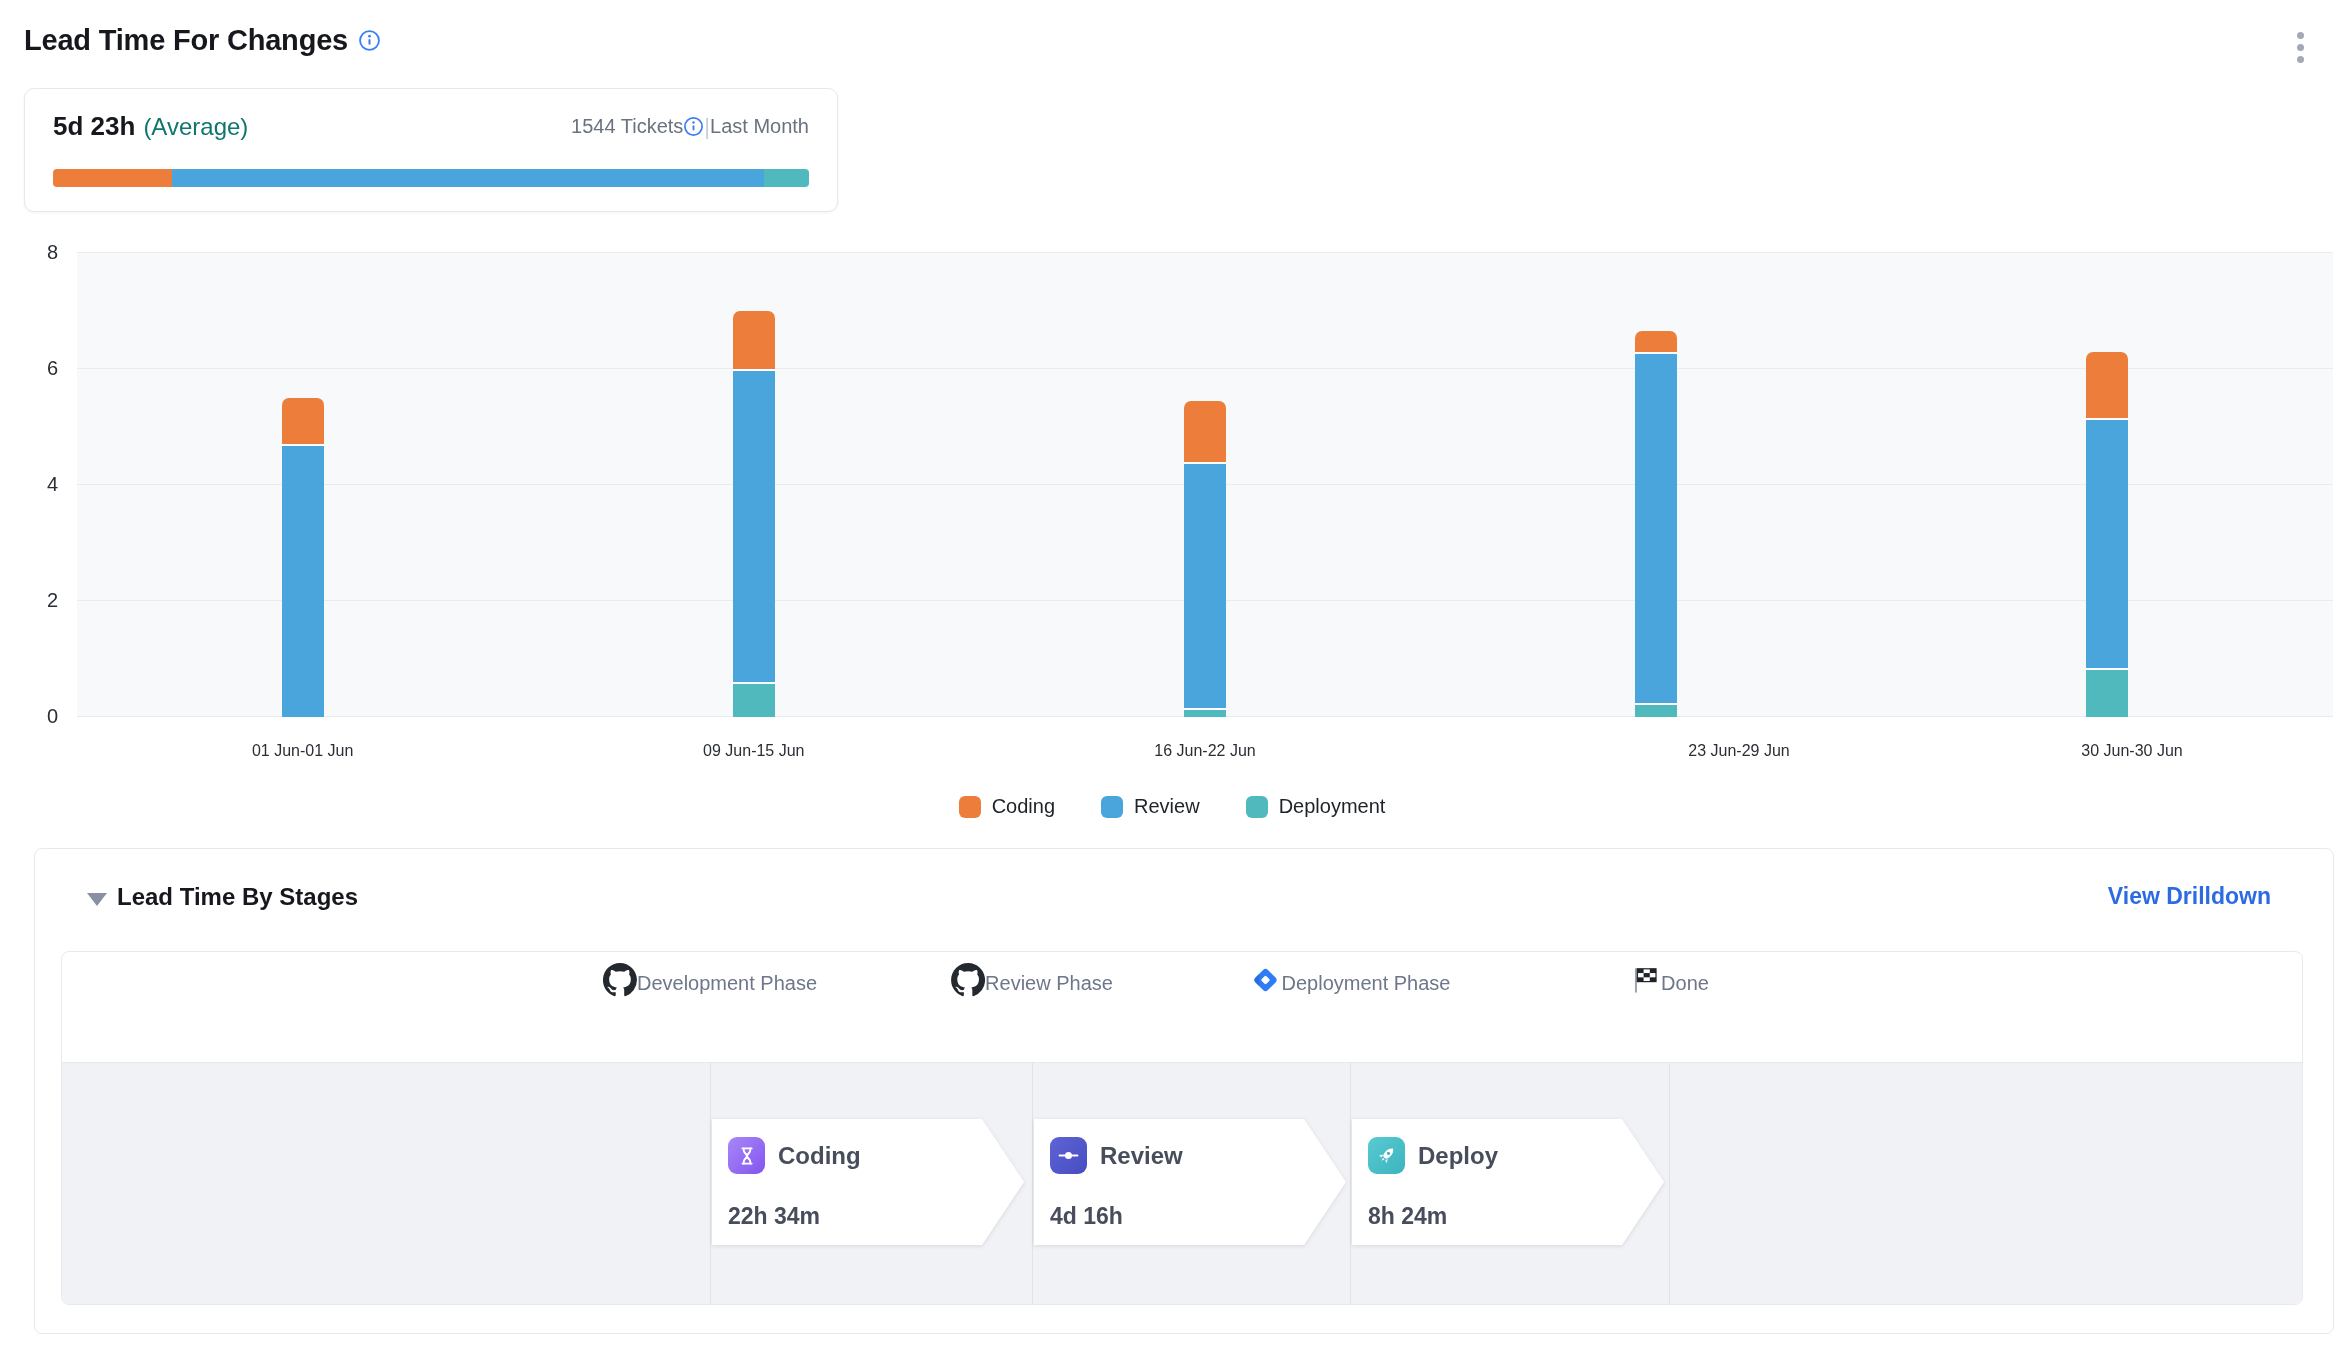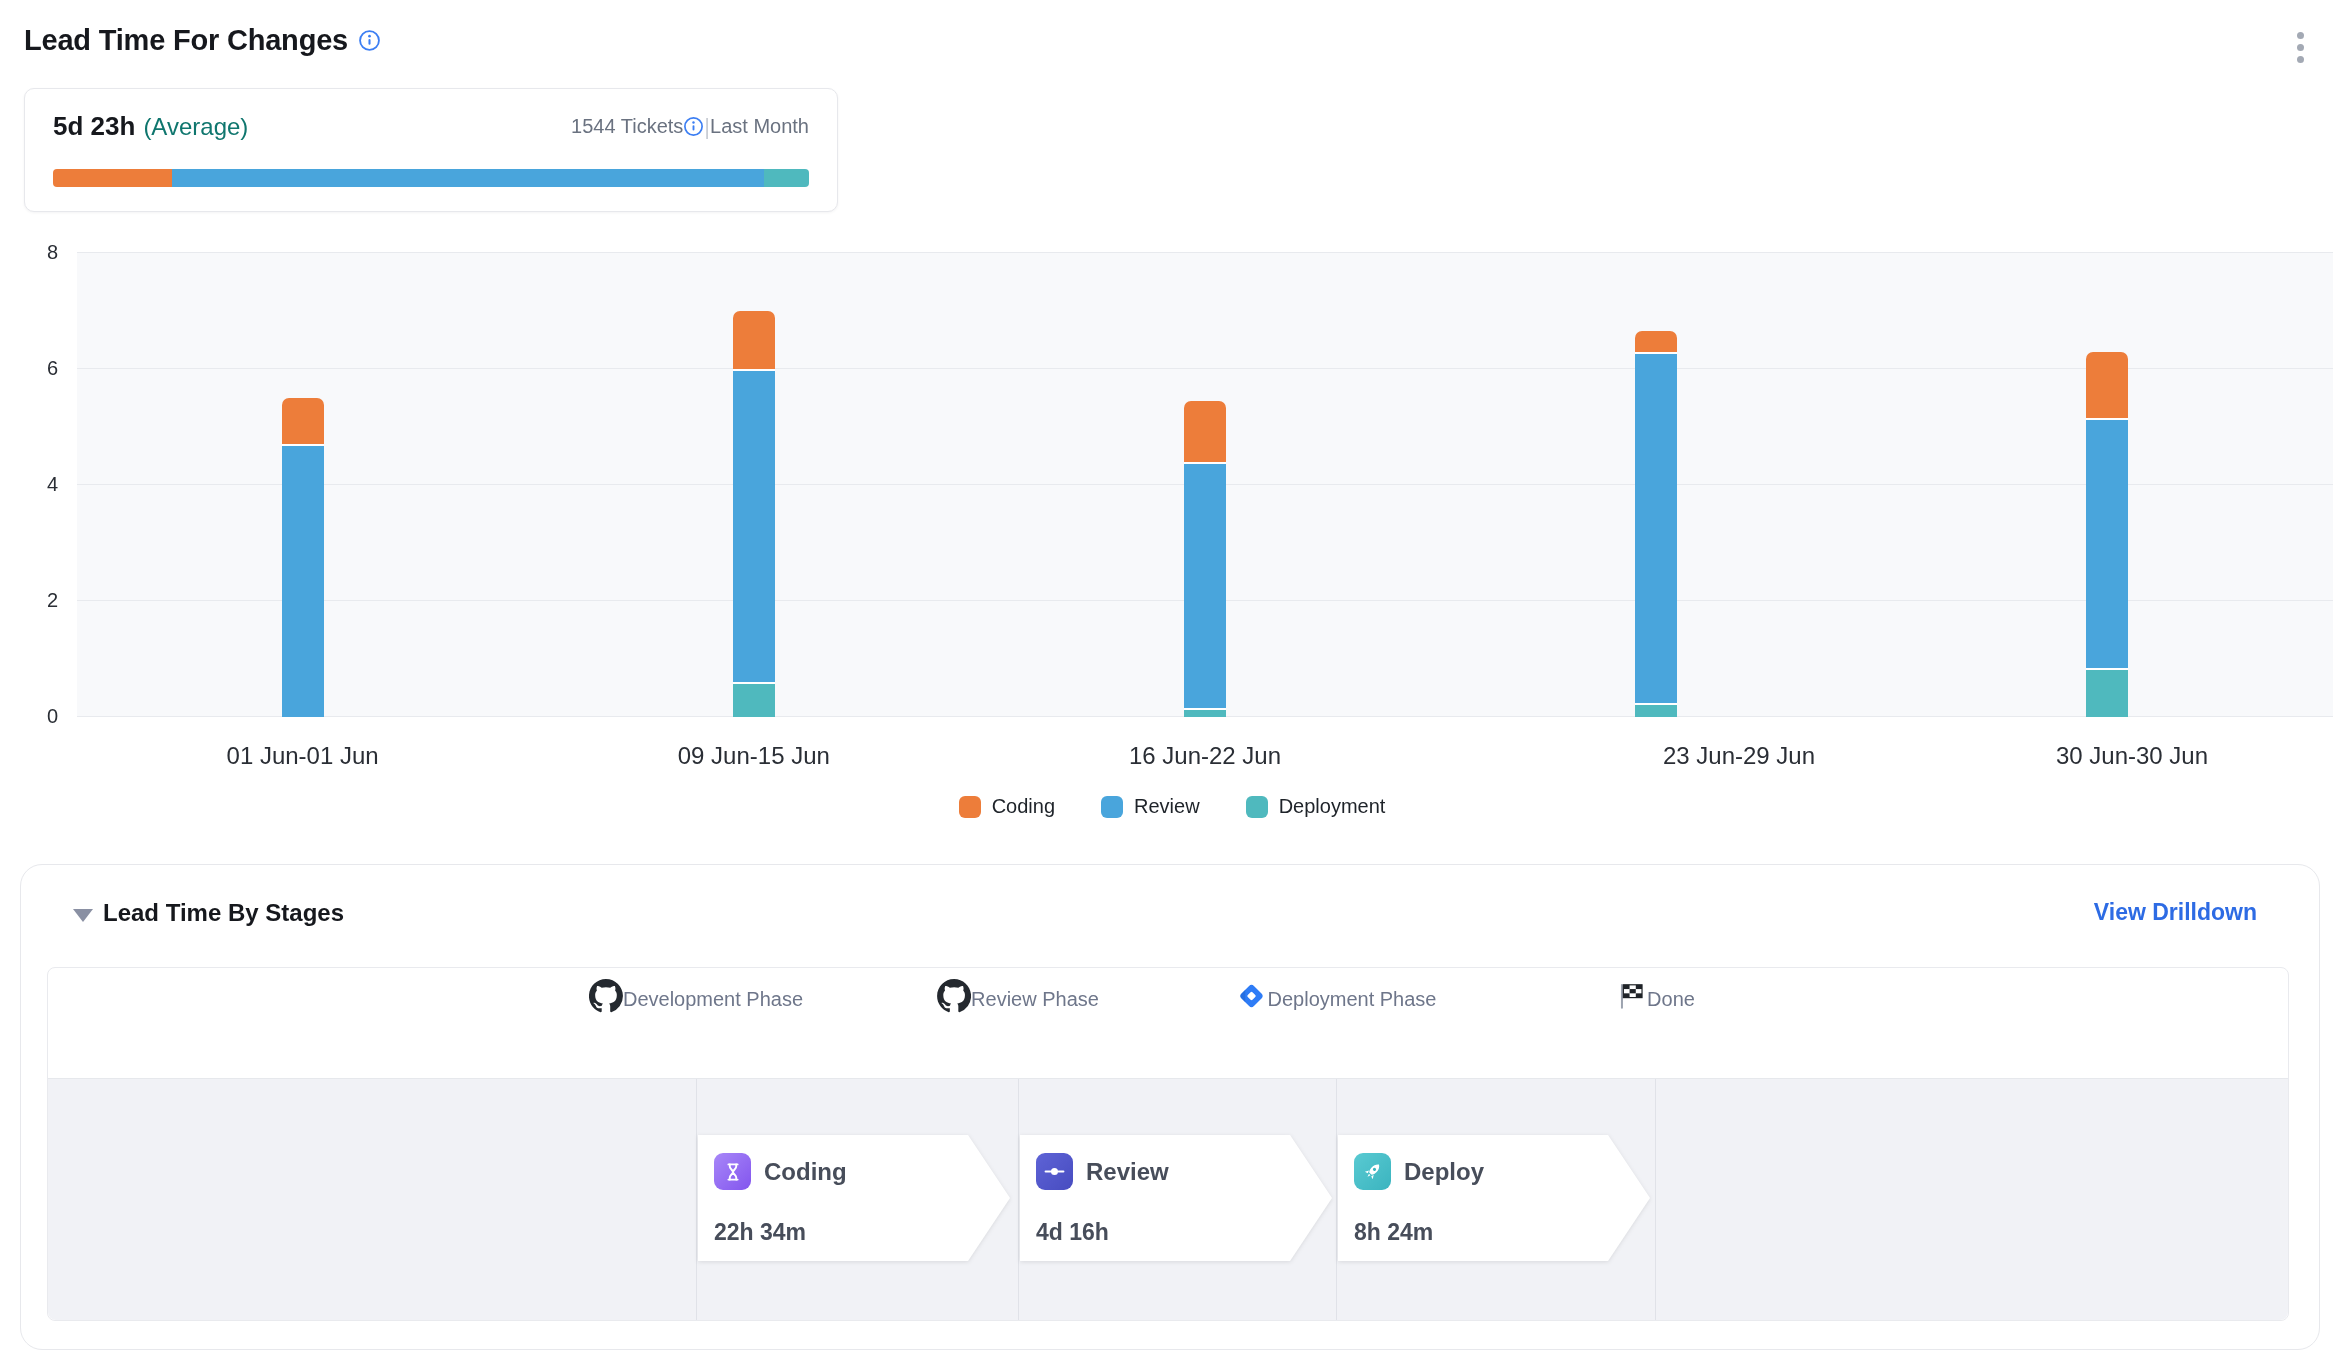--- a/index.html
+++ b/index.html
@@ -23,28 +23,28 @@
   .summary-right{margin-left:auto;display:flex;align-items:center;font-size:20px;color:#6a7280;}
   .summary-sep{color:#c9cdd4;font-size:22px;}
   .progress{position:absolute;left:28px;right:28px;top:80px;height:18px;border-radius:4px;overflow:hidden;display:flex;}
 
   
   .plot{position:absolute;left:77px;top:253px;width:2256px;height:464px;background:#f8f9fb;}
   .gridline{position:absolute;left:0;right:0;height:1px;background:#e8eaee;}
   .ytick{position:absolute;left:0;width:58px;text-align:right;font-size:20px;color:#2a2e35;}
   .bar{position:absolute;bottom:0;width:42px;display:flex;flex-direction:column;}
   .seg{width:100%;box-sizing:border-box;}
-  .xlabel{position:absolute;top:742px;width:300px;text-align:center;font-size:24px;color:#2a2e35;}
+  .xlabel{position:absolute;top:742px;width:300px;text-align:center;font-size:16px;color:#2a2e35;}
   .legend{position:absolute;left:0;top:795px;width:2344px;display:flex;justify-content:center;gap:46px;}
   .legend-item{display:flex;align-items:center;gap:11px;cursor:pointer;}
   .legend-swatch{width:22px;height:22px;border-radius:6px;}
   .legend-label{font-size:20px;color:#1e2329;}
 
   
-  .stages-box{position:absolute;left:20px;top:848px;width:2298px;height:484px;border:1px solid #e7e8ec;border-radius:22px;background:#fff;margin-top:16px;}
+  .stages-box{position:absolute;left:34px;top:848px;width:2298px;height:484px;border:1px solid #e7e8ec;border-radius:8px;background:#fff;}
   .stages-title-row{position:absolute;left:0;right:0;top:0;height:100px;}
   .tri{position:absolute;left:52px;top:44px;width:0;height:0;border-left:10px solid transparent;border-right:10px solid transparent;border-top:13px solid #8a90a3;cursor:pointer;}
   .stages-title{position:absolute;left:82px;top:34px;font-size:24px;font-weight:700;color:#16181d;}
   .drilldown{position:absolute;right:62px;top:34px;font-size:23px;font-weight:700;color:#2d6be4;cursor:pointer;text-decoration:none;}
   .stages-inner{position:absolute;left:26px;top:102px;width:2240px;height:352px;border:1px solid #e9eaee;border-radius:8px;background:#fff;}
   .phase{position:absolute;top:0;transform:translateX(-50%);display:flex;align-items:center;}
   .phase-icon{height:40px;margin-top:8px;display:flex;align-items:center;justify-content:center;}
   .phase-label{margin-top:14px;font-size:20px;color:#6e768a;white-space:nowrap;}
   .band{position:absolute;left:0;right:0;top:110px;bottom:0;background:#f1f2f6;border-top:1px solid #e6e8ec;border-radius:0 0 8px 8px;}
   .divider{position:absolute;top:0;bottom:0;width:1px;background:#e0e2e8;}

